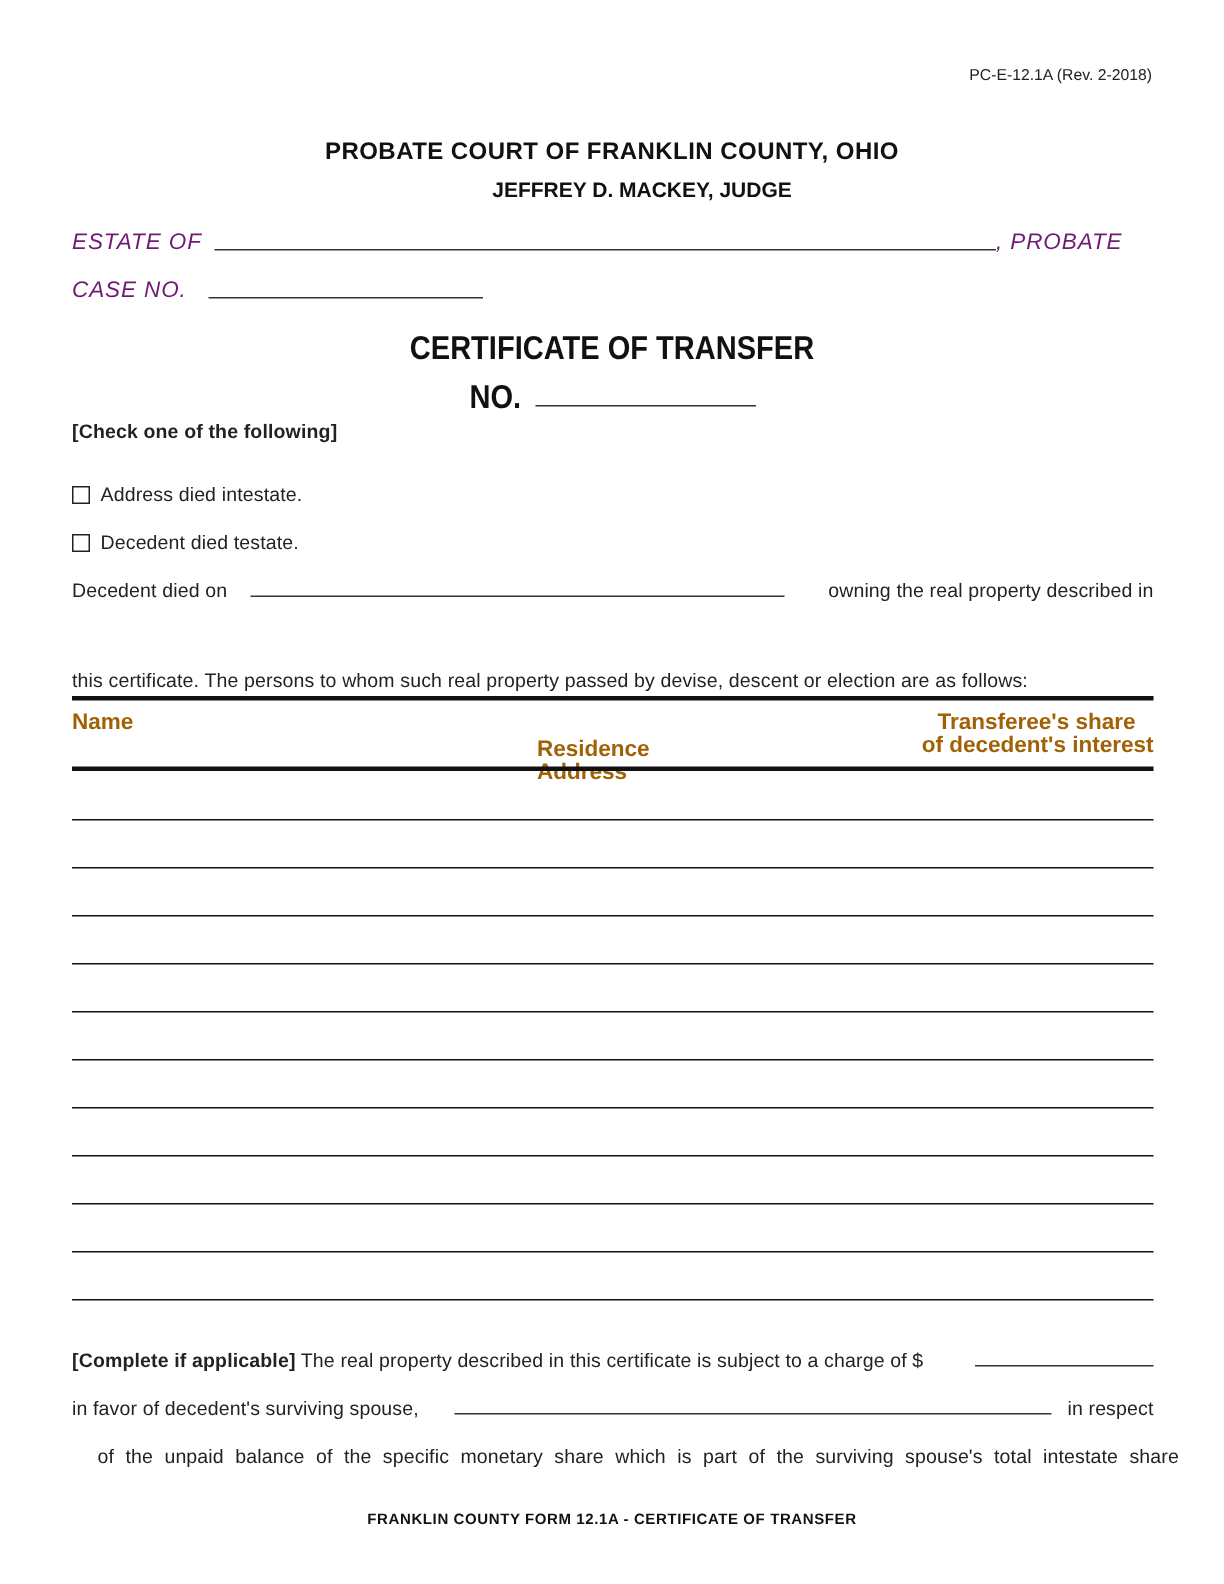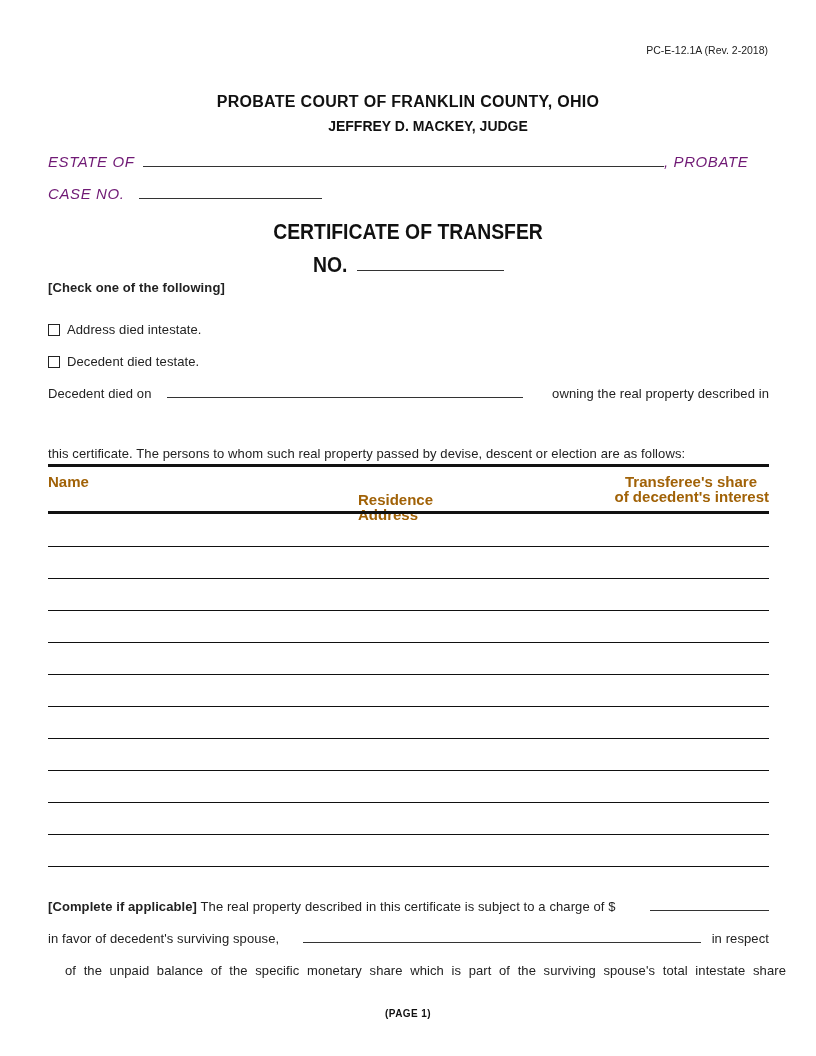--- a/index.html
+++ b/index.html
@@ -87,14 +87,14 @@
 </div>
 <div class="ul" style="top:910px; left:650px; width:119px;"><span></span></div>
 
 <div class="abs body-text" style="top:931px; left:48px;">in favor of decedent's surviving spouse,</div>
 <div class="ul" style="top:942px; left:303px; width:398px;"><span></span></div>
 <div class="abs body-text" style="top:931px; right:47px;">in respect</div>
 
 <div class="abs body-text" style="top:963px; left:65px; width:721px; text-align:justify; text-align-last:justify;">of the unpaid balance of the specific monetary share which is part of the surviving spouse's total intestate share</div>
 
 <div class="abs footer">
-  <div>(PAGE 1)</div>
+  <div>FRANKLIN COUNTY FORM 12.1A - CERTIFICATE OF TRANSFER</div>
 </div>
 
 </body></html>

